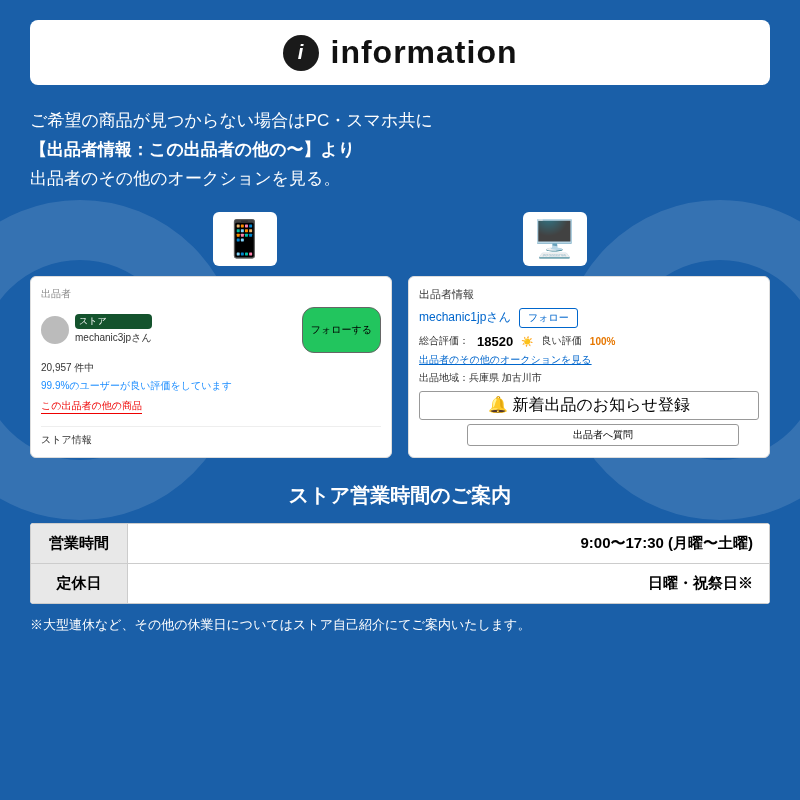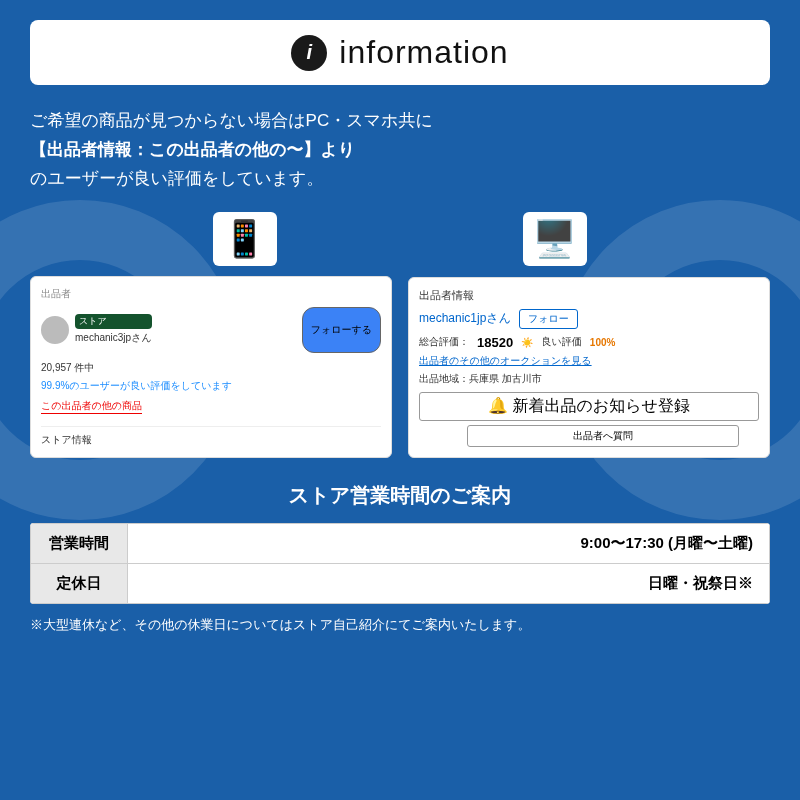--- a/index.html
+++ b/index.html
@@ -57,21 +57,21 @@
       display: flex;
       align-items: center;
       justify-content: center;
       color: white;
       font-size: 20px;
       font-weight: bold;
       font-style: italic;
     }
     .header-title {
       font-size: 32px;
-      font-weight: normal;
+      font-weight: bold;
       color: #111;
       letter-spacing: 1px;
       text-align: center;
     }
 
     
     .description {
       color: white;
       font-size: 17px;
       line-height: 1.7;
@@ -95,21 +95,20 @@
       background: white;
       border-radius: 6px;
       padding: 6px 10px;
     }
 
     
     .screenshots-row {
       display: flex;
       gap: 16px;
       margin-bottom: 24px;
-      align-items: flex-end;
     }
 
     
     .screenshot-mobile {
       background: white;
       border-radius: 6px;
       padding: 10px;
       flex: 1;
       font-size: 11px;
       color: #333;
@@ -142,21 +141,21 @@
       color: white;
       font-size: 9px;
       padding: 1px 4px;
       border-radius: 4px;
       display: block;
       margin-bottom: 2px;
     }
     .seller-name-sm { font-size: 10px; }
     .follow-btn {
       border: 1px solid #666;
-      background: #3b82f6;
+      background: #22c55e;
       border-radius: 12px;
       padding: 15px 8px;
       font-size: 10px;
     }
     .stats-row {
       font-size: 10px;
       color: #333;
       margin-bottom: 4px;
     }
     .good-rate {
@@ -305,21 +304,21 @@
 <div class="container">
 
   <div class="header-box">
     <div class="info-icon">i</div>
     <span class="header-title">information</span>
   </div>
 
   <div class="description">
     <div>ご希望の商品が見つからない場合はPC・スマホ共に</div>
     <div><span class="highlight">【出品者情報：この出品者の他の〜】より</span></div>
-    <div>のユーザーが良い評価をしています。</div>
+    <div>出品者のその他のオークションを見る。</div>
   </div>
 
   <div class="icons-row">
     <div class="device-icon">📱</div>
     <div class="device-icon">🖥️</div>
   </div>
 
   <div class="screenshots-row">
 
     <div class="screenshot-mobile">

